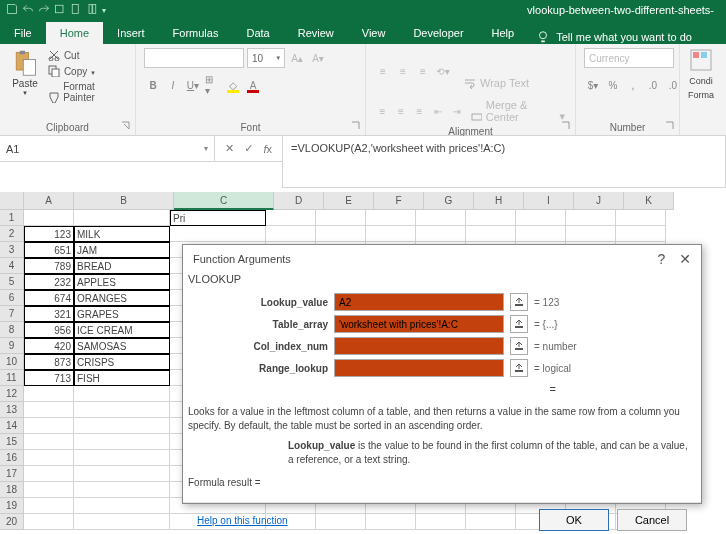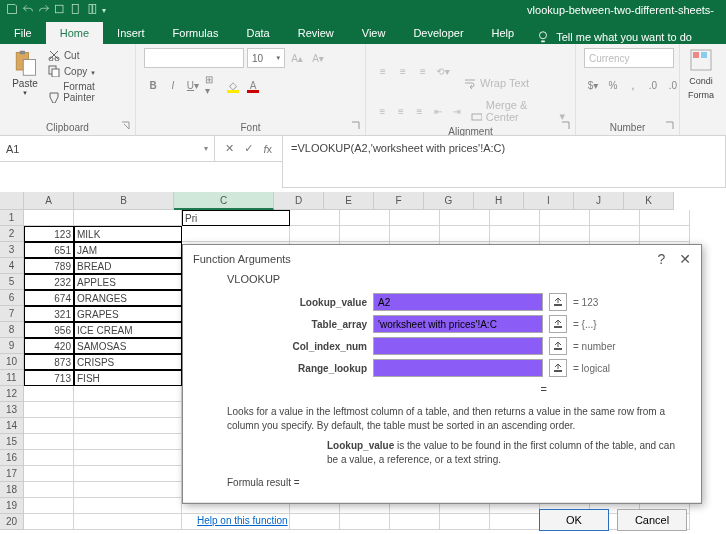--- a/index.html
+++ b/index.html
@@ -41,32 +41,32 @@
   
   .grid-area { position: relative; margin-top: 30px; }
   .colhdr-row { display: flex; height: 18px; }
   .corner { width: 24px; background: #e6e6e6; border-right: 1px solid #ccc; border-bottom: 1px solid #ccc; }
   .colhdr { width: 50px; background: #e6e6e6; border-right: 1px solid #ccc; border-bottom: 1px solid #ccc; text-align: center; font-size: 10px; color: #555; line-height: 18px; }
   .colhdr.sel { background: #d0e8d9; border-bottom: 2px solid #1f7b4f; }
   .colhdr.wide { width: 100px; }
   .row { display: flex; height: 16px; }
   .rowhdr { width: 24px; background: #e6e6e6; border-right: 1px solid #ccc; border-bottom: 1px solid #ccc; text-align: center; font-size: 10px; color: #555; line-height: 16px; }
   .cell { width: 50px; border-right: 1px solid #d4d4d4; border-bottom: 1px solid #d4d4d4; font-size: 10px; padding: 0 2px; line-height: 16px; overflow: hidden; white-space: nowrap; }
-  .cell.wide { width: 108px; }
+  .cell.wide { width: 96px; }
   .cell.bordered { border: 1px solid #000; }
   .cell.r { text-align: right; }
   
   .dialog { position: absolute; left: 182px; top: 244px; width: 520px; height: 260px; background: #fff; border: 1px solid #888; box-shadow: 2px 2px 8px rgba(0,0,0,0.3); font-size: 11px; }
   .dlg-title { height: 28px; display: flex; align-items: center; padding: 0 10px; justify-content: space-between; }
   .dlg-ctrls { display: flex; gap: 14px; font-size: 14px; color: #555; }
-  .dlg-body { padding: 0 14px 10px; margin-left: 30px; }
+  .dlg-body { padding: 0 5px 10px; }
   .dlg-fn { font-size: 11px; color: #444; margin-bottom: 6px; }
   .arg-row { display: flex; align-items: center; height: 22px; gap: 6px; }
   .arg-label { width: 140px; text-align: right; font-weight: bold; font-size: 10px; }
-  .arg-input { width: 170px; height: 18px; border: 1px solid #aaa; padding: 0 4px; font-size: 10px; background: #8b5cf6; }
+  .arg-input { width: 170px; height: 18px; border: 1px solid #aaa; padding: 0 4px; font-size: 10px; background: #c2410c; }
   .arg-btn { width: 18px; height: 18px; border: 1px solid #aaa; display: flex; align-items: center; justify-content: center; }
   .arg-res { font-size: 10px; color: #666; }
   .desc { font-size: 10px; color: #444; margin: 10px 0 6px; line-height: 1.4; }
   .desc2 { font-size: 10px; color: #444; margin: 4px 0 4px 100px; line-height: 1.4; }
   .dlg-foot { display: flex; align-items: center; justify-content: space-between; padding: 6px 14px; border-top: 1px solid #e4e4e4; margin-top: 4px;}
   .link { color: #0066cc; text-decoration: underline; cursor: pointer; font-size: 10px; }
   .dlg-btn { width: 70px; height: 22px; border: 1px solid #aaa; background: #f4f4f4; font-size: 11px; }
   .dlg-btn.primary { border: 1px solid #2a6fbb; }
 </style>
 </head>

